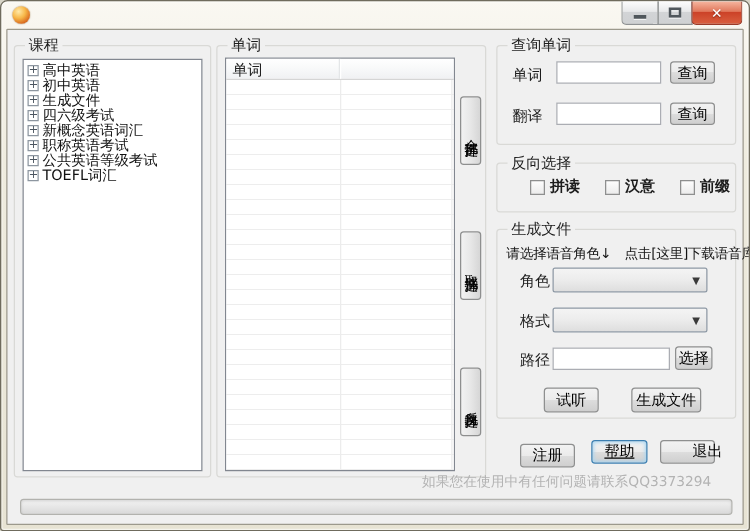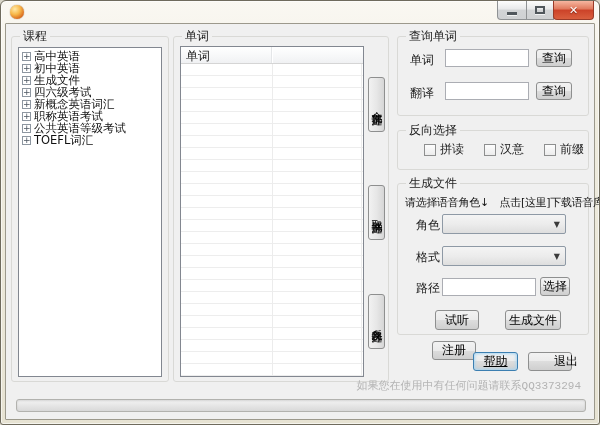--- a/index.html
+++ b/index.html
@@ -105,21 +105,21 @@
     font-size:12px; padding:0 3px; font-family:inherit; outline:none;
   }
   .combo {
     position:absolute; height:20px; border:1px solid #8e99a5; border-radius:2px;
     background:linear-gradient(180deg,#f4f4f4 0%,#ececec 50%,#dedede 100%);
     display:flex; align-items:center; justify-content:space-between;
     padding:0 5px; font-size:12px; cursor:pointer;
   }
   .combo .arrow { font-size:8px; color:#3a3a3a; }
 
-  .checkrow { position:absolute; left:26px; top:10px; display:flex; gap:20px; }
+  .checkrow { position:absolute; left:26px; top:10px; display:flex; gap:20px;font-weight:bold; }
   .cb { display:flex; align-items:center; gap:4px; cursor:pointer; }
   .cb-box {
     width:12px; height:12px; border:1px solid #8e8f8f;
     background:linear-gradient(180deg,#fdfdfd,#ececec);
   }
   .cb-lb { font-size:12px; color:#1c1c1c; }
 
   .hint { position:absolute; font-size:11px; letter-spacing:-0.3px; color:#141414; white-space:nowrap; }
 
   .btn.help {
@@ -254,21 +254,21 @@
       <span></span>
       <span class="arrow">▼</span>
     </div>
     <span class="lbl" style="left:18px; top:96px;">路径</span>
     <input class="tbox" style="left: 44px; top: 94px; width: 94px;" value="">
     <div class="btn" style="position:absolute; left:142px; top:93px; width:30px; height:19px;">选择</div>
     <div class="btn" style="position:absolute; left:37px; top:126px; width:44px; height:20px;">试听</div>
     <div class="btn" style="position:absolute; left:107px; top:126px; width:56px; height:20px;">生成文件</div>
   </div>
 
-  <div class="btn" style="position:absolute; left:415px; top:340px; width:44px; height:19px;margin-left:16px;">注册</div>
+  <div class="btn" style="position:absolute; left:415px; top:354px; width:44px; height:19px;">注册</div>
   <div class="btn help" style="position:absolute; left:472px; top:351px; width:45px; height:19px;text-decoration:underline;">帮助</div>
   <div class="btn" style="position:absolute; left:527px; top:351px; width:44px; height:19px;padding-left:32px;">退出</div>
 
-  <span class="contact" style="right:18px; top:377px;font-family:Liberation Mono, monospace;">如果您在使用中有任何问题请联系QQ3373294</span>
+  <span class="contact" style="right:30px; top:377px;">如果您在使用中有任何问题请联系QQ3373294</span>
 
   <div class="progressbar"></div>
 
 </div>
 
 </body></html>

